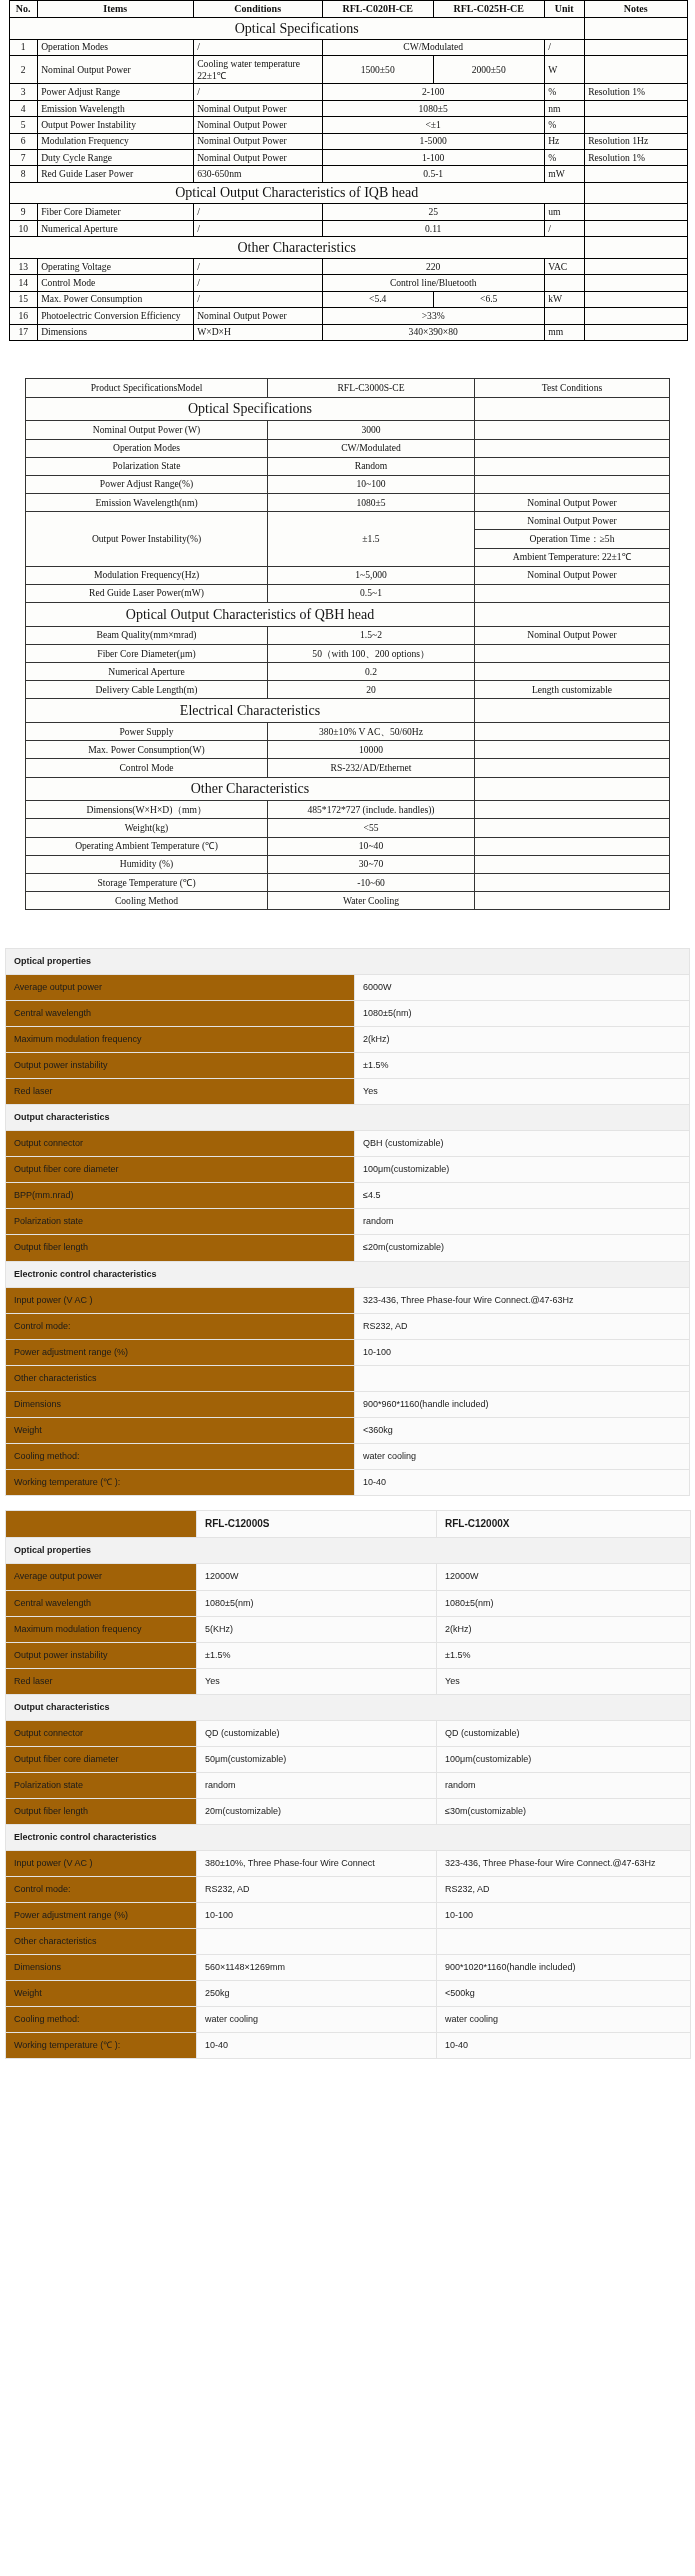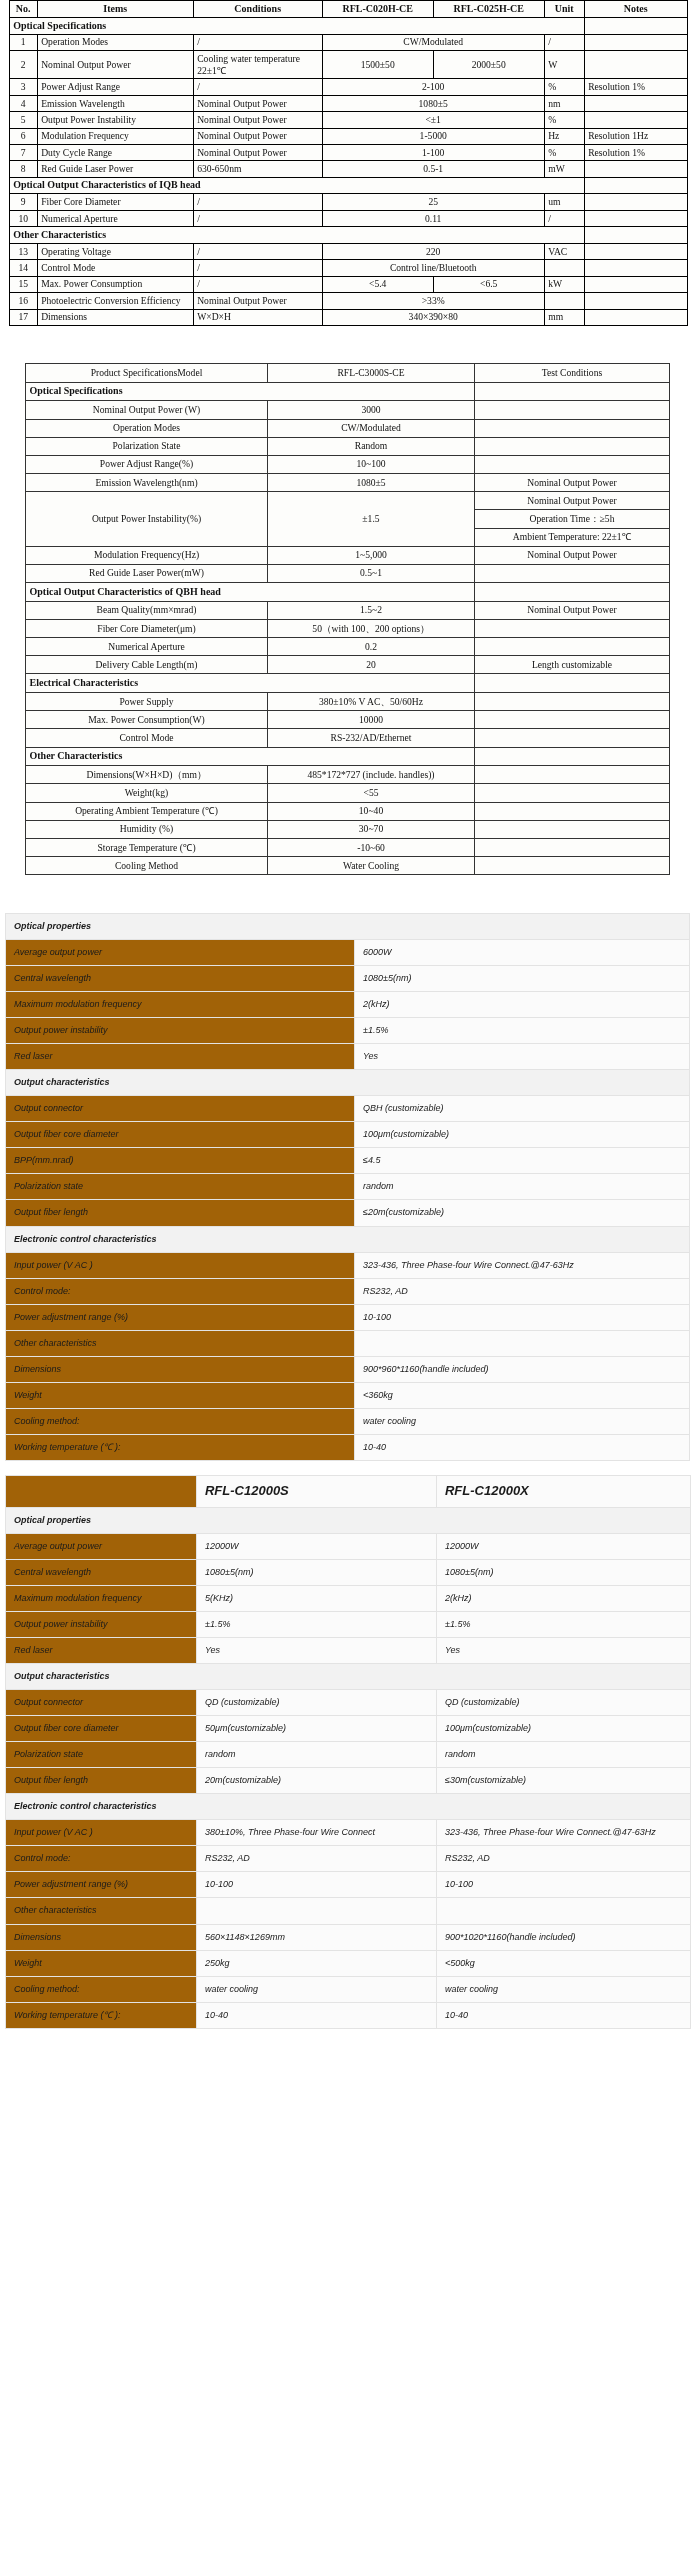--- a/index.html
+++ b/index.html
@@ -31,39 +31,40 @@
     padding: 1.7px 3.5px;
     font-size: 9.6px;
     line-height: 1.25;
     vertical-align: middle;
     background: #fdfdfb;
   }
   table.scan .ctr { text-align: center; }
   table.scan .lft { text-align: left; }
   table.scan .bold { font-weight: bold; }
   table.scan .sec {
-    font-weight: bold;
-    font-size: 10px;
+    text-align: center;
+    font-weight: normal;
+    font-size: 14px;
   }
   table.scan.t1 { border: 1.7px solid #000; }
   table.scan.t1 td, table.scan.t1 th { border: 0.9px solid #000; }
   .t1 .hdr { text-align: center; font-size: 10px; margin-top: 44px; }
 
   
   table.scan.t2 {
     width: 643px;
     margin: 15px auto;
     border: 0.9px solid #000;
   }
   table.scan.t2 td { border: 0.9px solid #333; padding: 2.6px 3.5px; }
   .gap-b { height: 22.6px; }
   .gap-c { height: 14px; }
 
   
-  .web-wrap { padding: 0 5.2px; font-style: italic; }
+  .web-wrap { padding: 0 5.2px; }
   table.web {
     width: 685px;
     border-collapse: collapse;
     table-layout: fixed;
     font-family: "Liberation Sans", sans-serif;
   }
   table.web td {
     border: 0.9px solid #e3e3e3;
     padding: 6px 7.8px;
     font-size: 9px;
@@ -73,21 +74,21 @@
     background: #fbfbfb;
   }
   table.web td.section {
     font-weight: bold;
     background: #f2f2f2;
     font-size: 9px;
   }
   table.web td.modelhdr {
     font-weight: bold;
     background: #fbfbfb;
-    font-size: 13px;
+    font-size: 10px;
   }
   table.web tr td:first-child { background: #a16207; }
   table.web td.section:first-child { background: #f2f2f2; }
 </style>
 </head>
 <body>
 
 <div class="page">
 
   <div class="scan-wrap">

